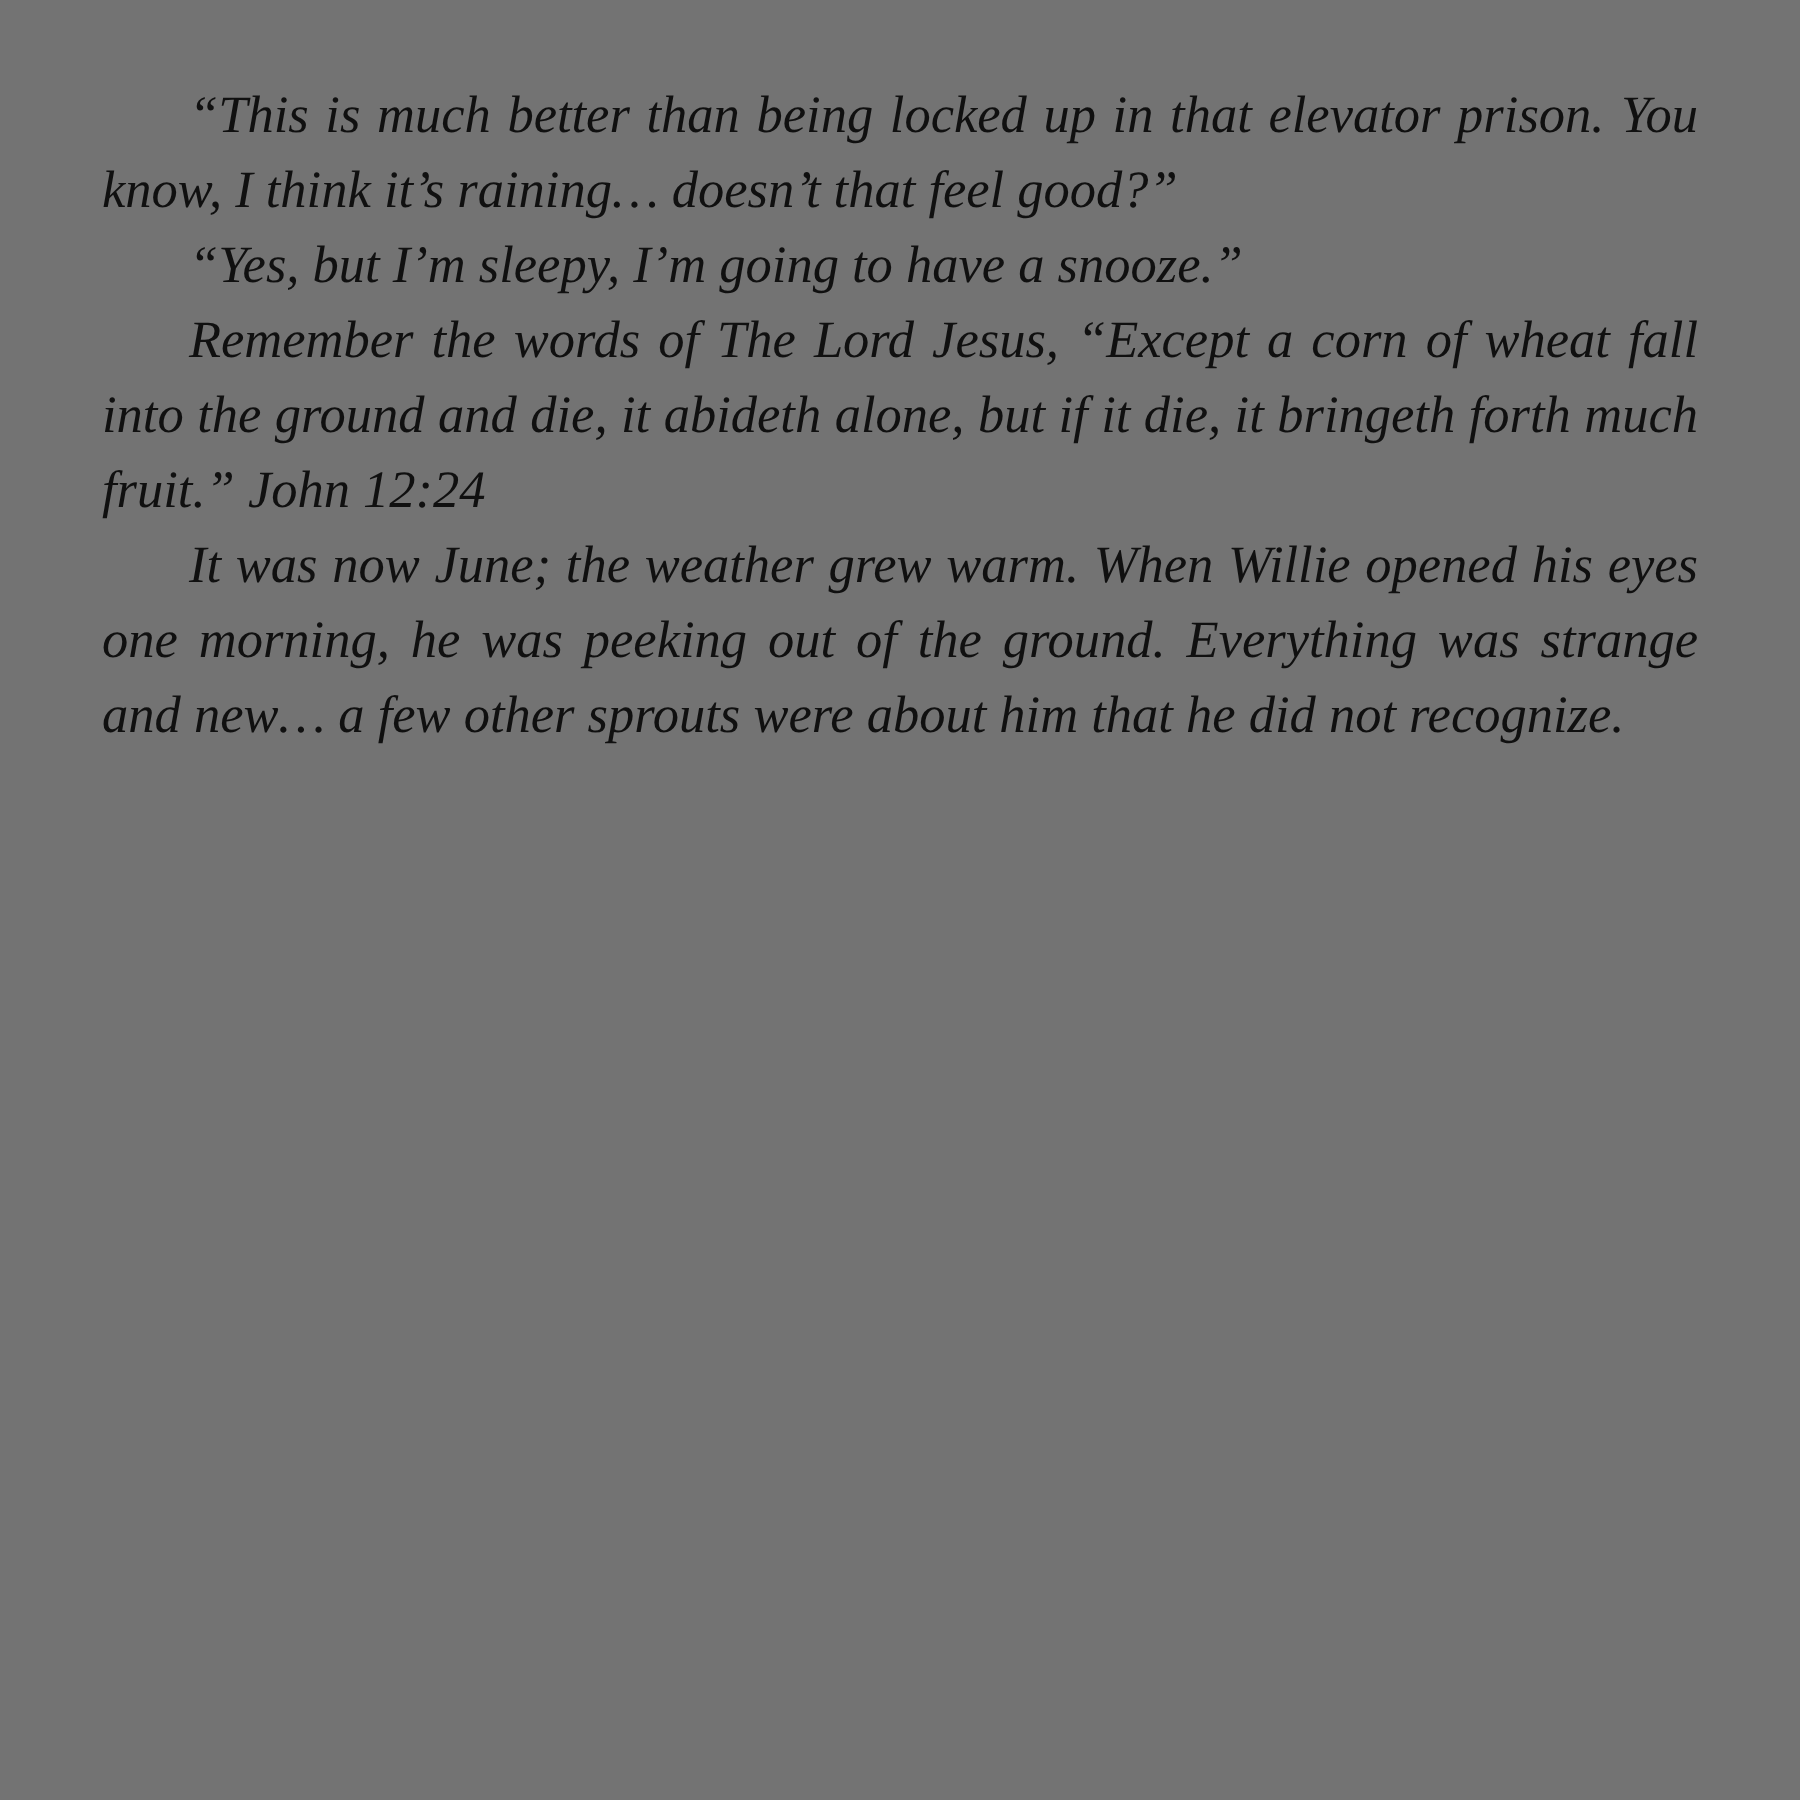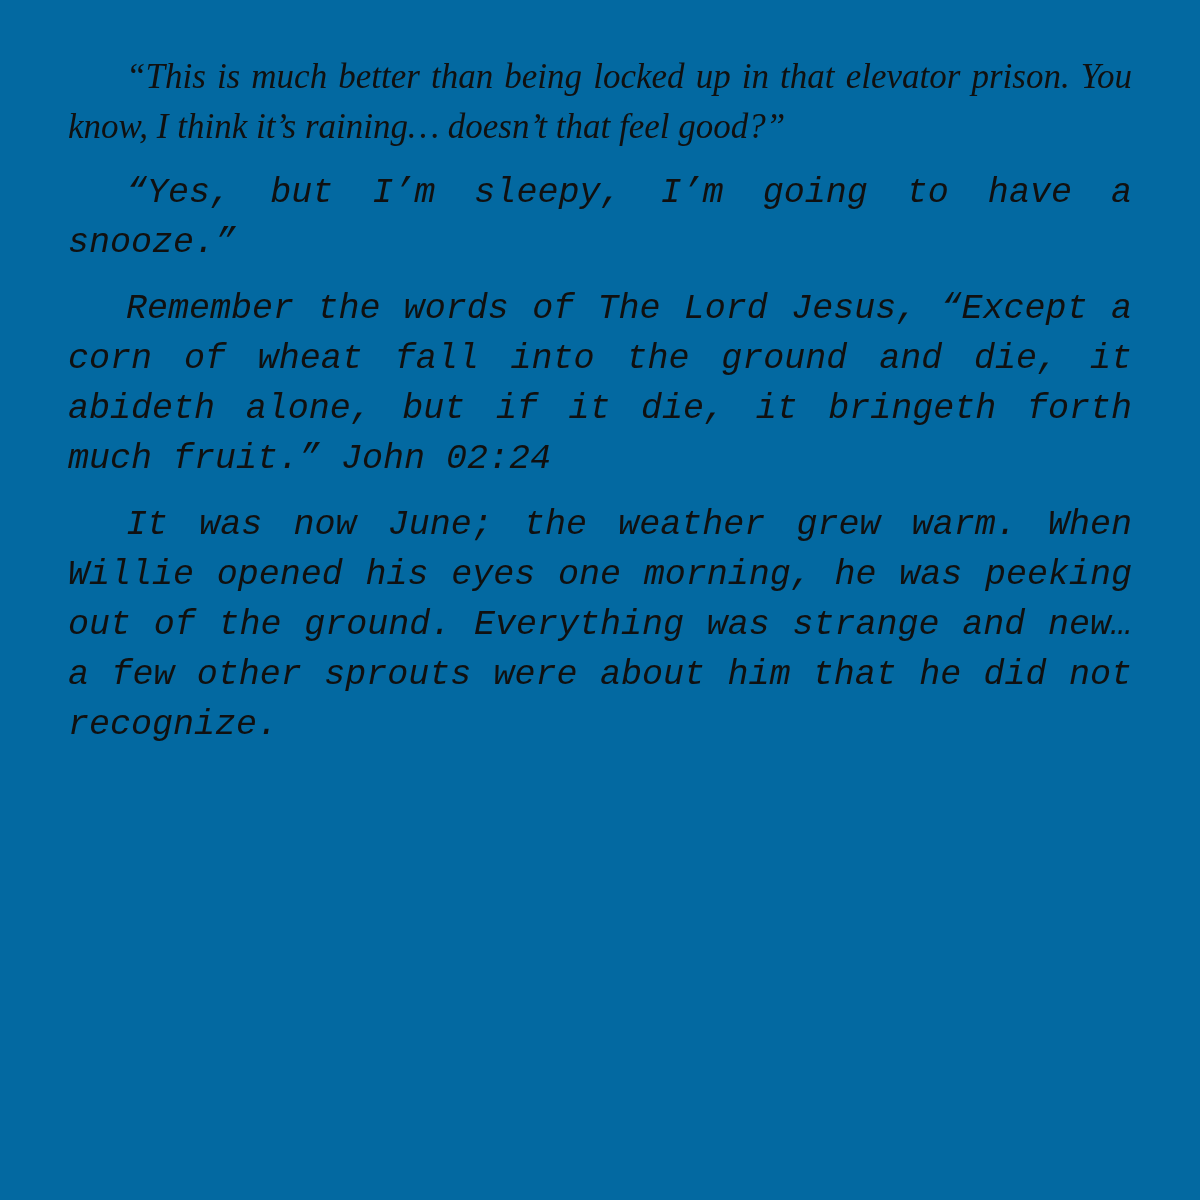--- a/index.html
+++ b/index.html
@@ -11,45 +11,43 @@
     height: 1200px;
     background: #91cbaa;
     font-family: "Liberation Serif", "DejaVu Serif", serif;
     overflow: hidden;
   }
   .page {
     box-sizing: border-box;
     width: 1200px;
     height: 1200px;
     padding: 52px 68px 0 68px;
-    background: #0369a1;
+    background: #737373;
   }
   .body-text {
     color: #101010;
   }
   p.para {
     margin: 0 0 0 0;
     font-style: italic;
     font-size: 35px;
     line-height: 50px;
     text-align: justify;
     text-indent: 58px;
     color: #101010;
     letter-spacing: 0px;
     word-spacing: 0px;
   }
   p.para + p.para {
-    margin-top: 16px;
-    font-family: Liberation Mono, monospace;
   }
   
 </style>
 </head>
 <body>
 
 <div class="page">
   <div class="body-text">
     <p class="para">“This is much better than being locked up in that elevator prison. You know, I think it’s raining… doesn’t that feel good?”</p>
     <p class="para">“Yes, but I’m sleepy, I’m going to have a snooze.”</p>
-    <p class="para">Remember the words of The Lord Jesus, “Except a corn of wheat fall into the ground and die, it abideth alone, but if it die, it bringeth forth much fruit.” John 02:24</p>
+    <p class="para">Remember the words of The Lord Jesus, “Except a corn of wheat fall into the ground and die, it abideth alone, but if it die, it bringeth forth much fruit.” John 12:24</p>
     <p class="para">It was now June; the weather grew warm. When Willie opened his eyes one morning, he was peeking out of the ground. Everything was strange and new… a few other sprouts were about him that he did not recognize.</p>
   </div>
 </div>
 
 </body></html>

